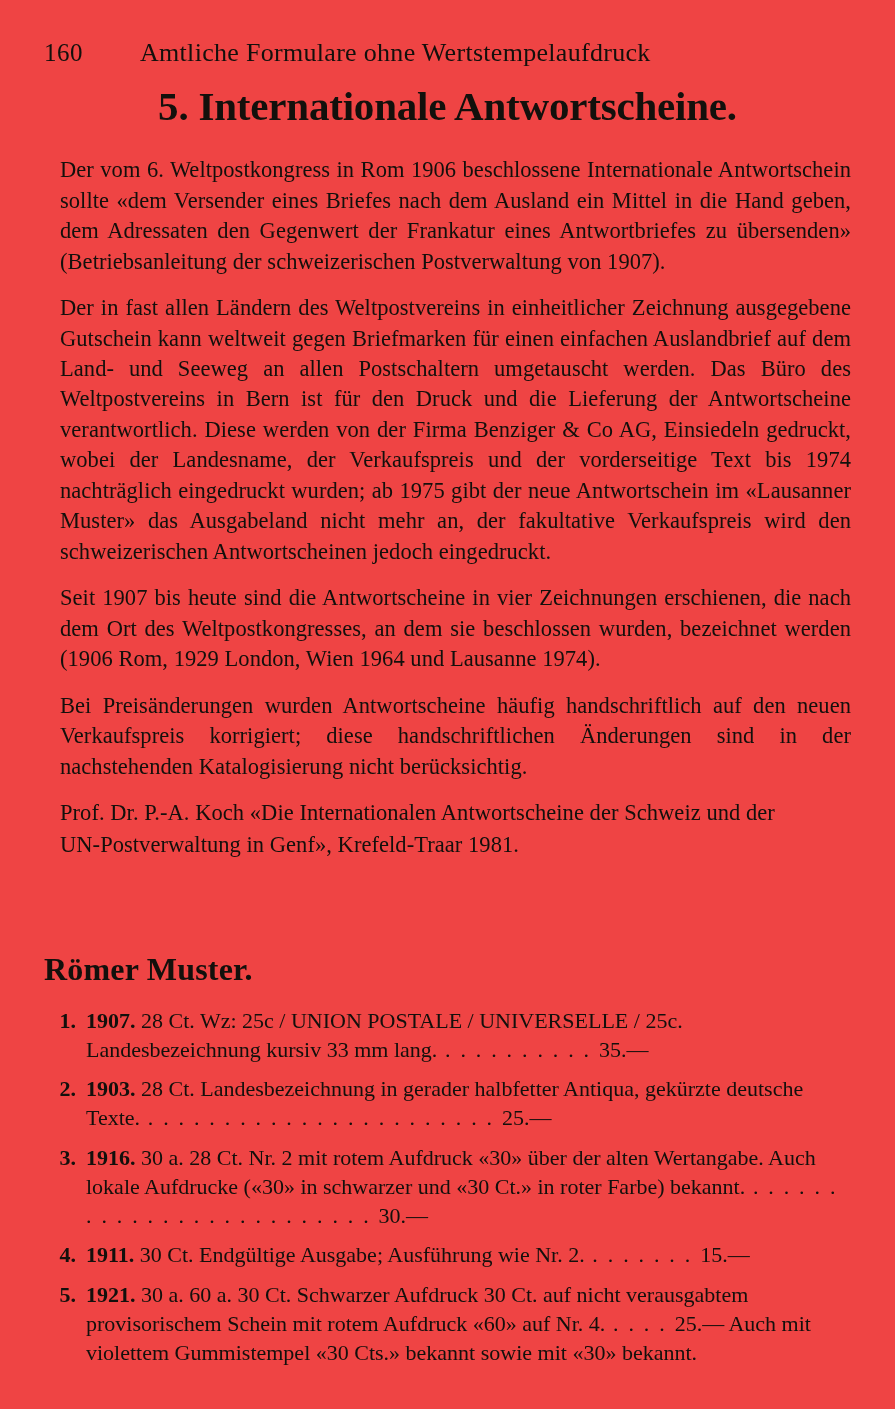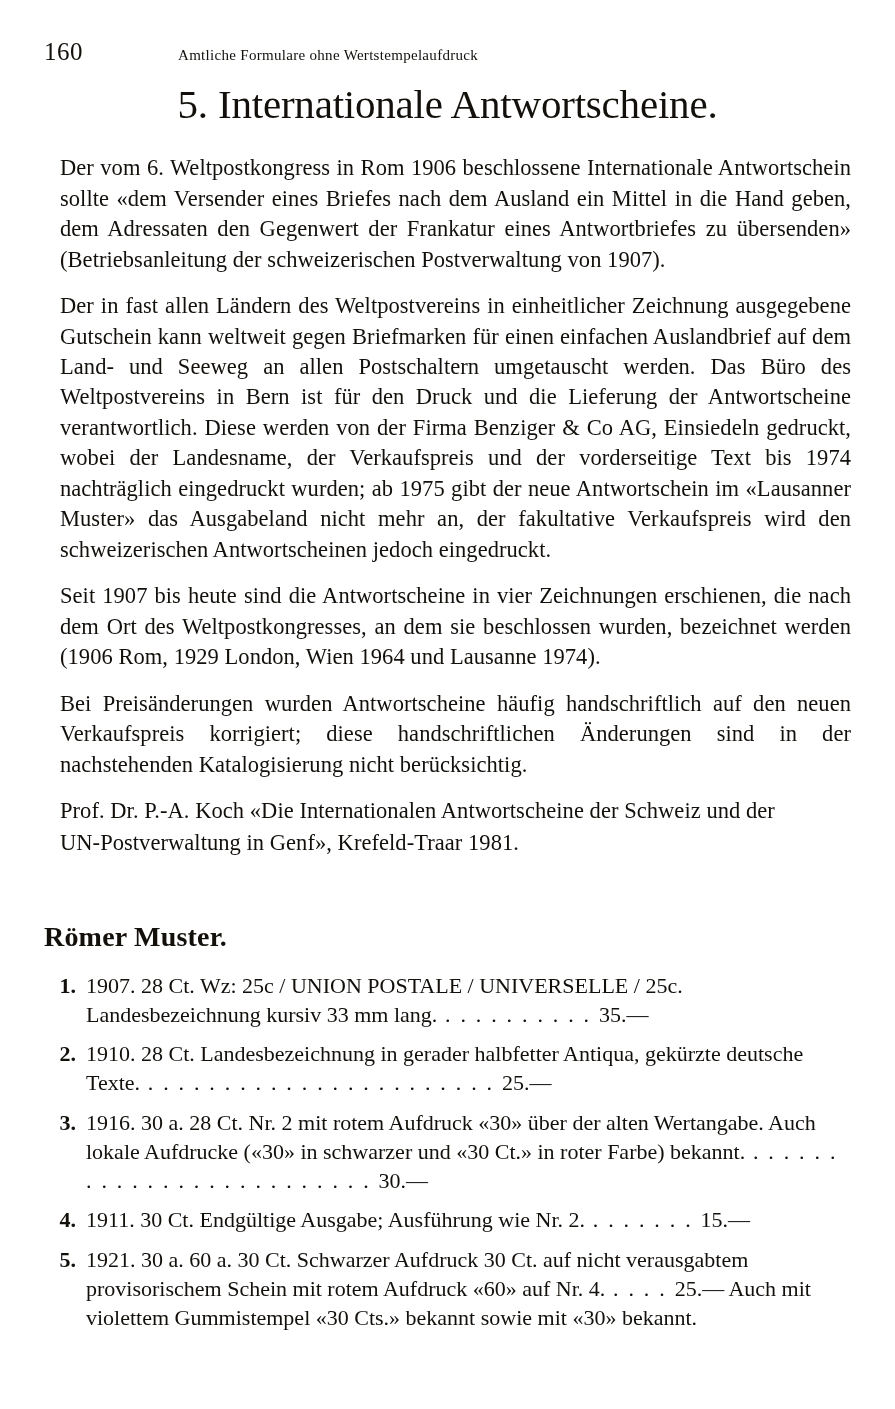--- a/index.html
+++ b/index.html
@@ -13,43 +13,42 @@
     font-family: "Liberation Serif", serif;
     color: #13100c;
     overflow: hidden;
   }
   .page {
     position: relative;
     width: 895px;
     height: 1409px;
     box-sizing: border-box;
     padding: 38px 44px 0 44px;
-    background: #ffffff;
+    background: #ef4444;
   }
   .running-head {
     display: flex;
     align-items: baseline;
     font-size: 21px;
     letter-spacing: 0.2px;
     margin-bottom: 16px;
   }
   .folio {
     width: 96px;
     font-size: 25px;
     letter-spacing: 0.5px;
   }
   .head-title {
     flex: 1;
-    font-size: 15px;
+    font-size: 26px;
     letter-spacing: 0.3px;
-    margin-left: 38px;
   }
   h1.chapter-title {
     font-size: 41px;
-    font-weight: normal;
+    font-weight: bold;
     text-align: center;
     margin: 14px 0 26px 0;
     letter-spacing: -0.2px;
     line-height: 1.1;
   }
   p.body-par {
     font-size: 22.5px;
     line-height: 1.355;
     text-align: justify;
     margin: 0 0 16px 16px;
@@ -57,23 +56,23 @@
     hyphens: none;
   }
   p.body-par.no-justify {
     text-align: left;
   }
   p.body-par.tight {
     margin-bottom: 2px;
     line-height: 1.33;
   }
   h2.section-title {
-    font-size: 28px;
+    font-size: 32px;
     font-weight: bold;
-    margin: 62px 0 18px 0;
+    margin: 90px 0 18px 0;
     letter-spacing: 0.2px;
   }
   .catalog {
     margin: 0;
     padding: 0;
     list-style: none;
   }
   .cat-item {
     display: flex;
     align-items: flex-start;
@@ -89,21 +88,21 @@
     box-sizing: border-box;
     line-height: 1.33;
   }
   .cat-body {
     flex: 1;
     font-size: 22px;
     line-height: 1.33;
     text-align: left;
   }
   .cat-year {
-    font-weight: normal;
+    font-weight: bold;
   }
   .price {
     white-space: nowrap;
   }
   .leader {
     letter-spacing: 2.2px;
   }
 </style>
 </head>
 <body>
@@ -127,21 +126,21 @@
 
   <h2 class="section-title">Römer Muster.</h2>
 
   <ul class="catalog">
     <li class="cat-item">
       <span class="cat-num">1.</span>
       <span class="cat-body"><span class="cat-year">1907.</span><span> 28 Ct. Wz: 25c / UNION POSTALE / UNIVERSELLE / 25c. Landesbezeichnung kursiv 33 mm lang.</span><span class="leader"> . . . . . . . . . . </span><span class="price">35.—</span><span></span></span>
     </li>
     <li class="cat-item">
       <span class="cat-num">2.</span>
-      <span class="cat-body"><span class="cat-year">1910.</span><span> 28 Ct. Landesbezeichnung in gerader halbfetter Antiqua, gekürzte deutsche Texte.</span><span class="leader"> . . . . . . . . . . . . . . . . . . . . . . . </span><span class="price">25.—</span><span></span></span>
+      <span class="cat-body"><span class="cat-year">1903.</span><span> 28 Ct. Landesbezeichnung in gerader halbfetter Antiqua, gekürzte deutsche Texte.</span><span class="leader"> . . . . . . . . . . . . . . . . . . . . . . . </span><span class="price">25.—</span><span></span></span>
     </li>
     <li class="cat-item">
       <span class="cat-num">3.</span>
       <span class="cat-body"><span class="cat-year">1916.</span><span> 30 a. 28 Ct. Nr. 2 mit rotem Aufdruck «30» über der alten Wertangabe. Auch lokale Aufdrucke («30» in schwarzer und «30 Ct.» in roter Farbe) bekannt.</span><span class="leader"> . . . . . . . . . . . . . . . . . . . . . . . . . </span><span class="price">30.—</span><span></span></span>
     </li>
     <li class="cat-item">
       <span class="cat-num">4.</span>
       <span class="cat-body"><span class="cat-year">1911.</span><span> 30 Ct. Endgültige Ausgabe; Ausführung wie Nr. 2.</span><span class="leader"> . . . . . . . </span><span class="price">15.—</span><span></span></span>
     </li>
     <li class="cat-item">

